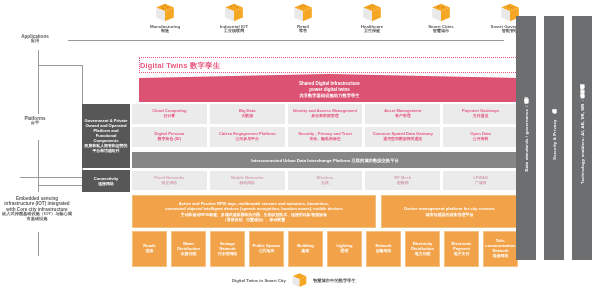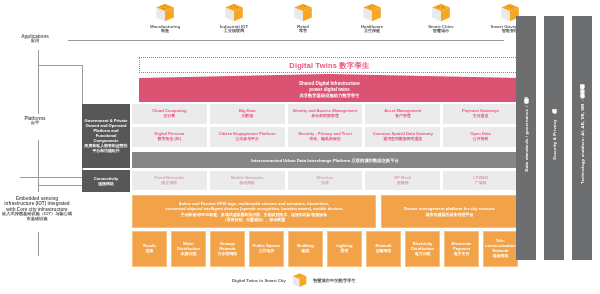--- a/index.html
+++ b/index.html
@@ -41,21 +41,21 @@
   .dt-band{
     position:absolute;left:139px;top:57px;width:381px;height:16px;
     border-top:1px dotted #e8577f;
     border-bottom:1px dotted #e8577f;
     border-left:1px dotted #e8577f;
     border-right:1px dotted #e8577f;
     box-sizing:border-box;
   }
   .dt-title{
     position:absolute;left:0;top:3px;width:100%;
-    text-align:center;font-size:7.4px;font-weight:bold;color:#e8577f;
+    text-align:left;font-size:7.4px;font-weight:bold;color:#e8577f;
     letter-spacing:.2px;
   }
 
   
   .banner-wrap{position:absolute;left:139px;top:74px;width:381px;height:28px;}
   .banner-txt{
     position:absolute;left:0;top:7px;width:100%;text-align:center;
     color:#ffffff;line-height:1.25;z-index:3;
   }
   .banner-txt .en{display:block;font-size:4.5px;font-weight:bold;}

